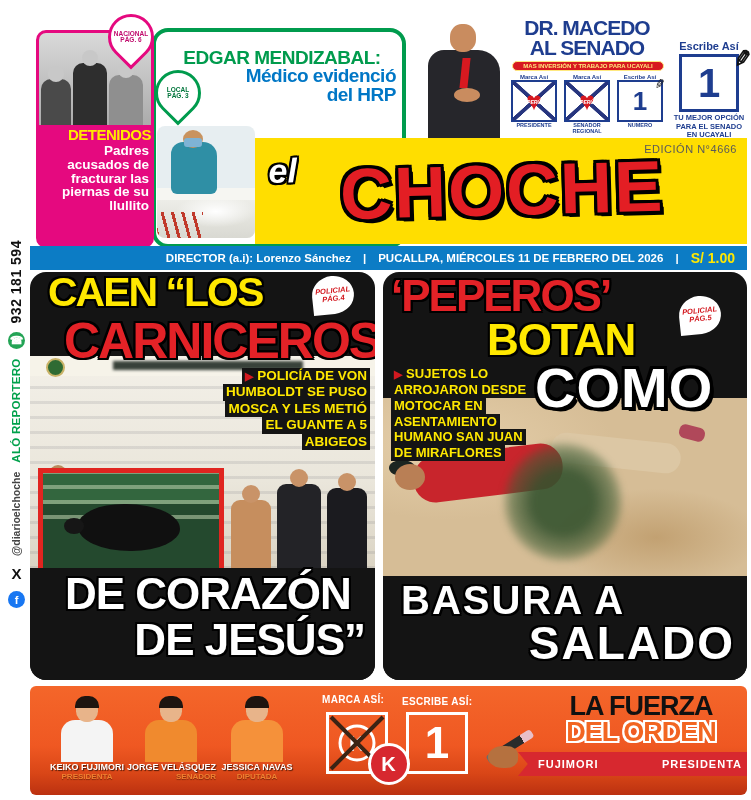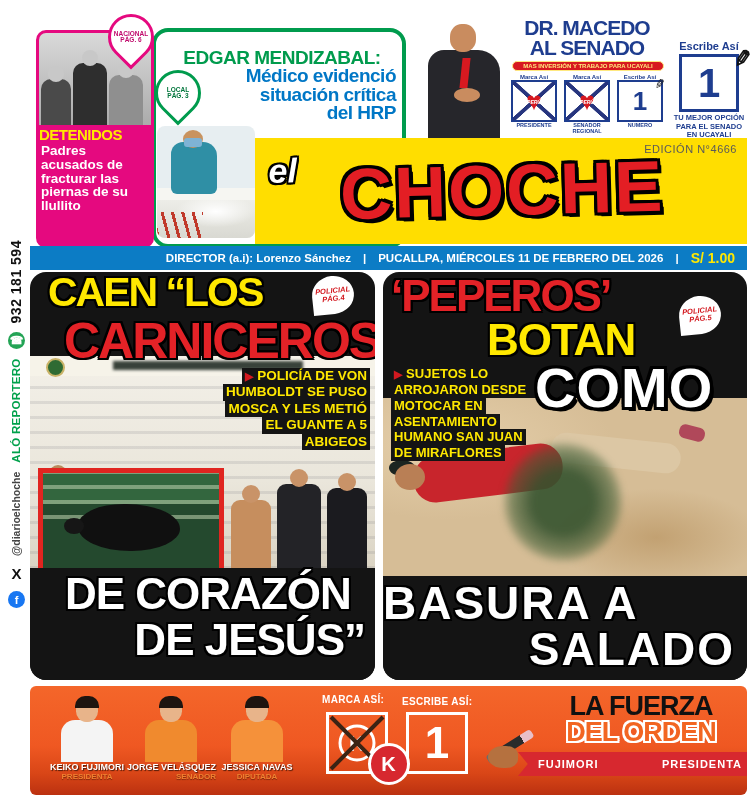--- a/index.html
+++ b/index.html
@@ -36,21 +36,21 @@
   
   .tl{left:36px;top:30px;width:112px;height:212px;border:3px solid #E5097F;border-radius:10px;
       background:#E5097F;overflow:hidden;z-index:2;}
   .tl-photo{position:relative;height:92px;background:linear-gradient(180deg,#D9D9D9,#ABABAB);overflow:hidden;}
   .sil{position:absolute;bottom:0;border-radius:10px 10px 0 0;}
   .sil::before{content:"";position:absolute;top:-13px;left:50%;transform:translateX(-50%);
                width:16px;height:16px;border-radius:50%;background:#C8C8C8;}
   .s1{left:2px;width:30px;height:46px;background:#4A4A4A;}
   .s2{left:34px;width:34px;height:62px;background:#2E2E2E;}
   .s3{left:70px;width:34px;height:50px;background:#8F8F8F;}
-  .tl-panel{text-align:left;padding-top:1px;}
+  .tl-panel{text-align:right;padding-top:1px;}
   .tl-kicker{color:#FFE800;font-size:15px;font-weight:bold;letter-spacing:-.5px;}
   .tl-head{color:#fff;font-size:13.5px;font-weight:bold;line-height:1.02;padding:1px 2px;}
   
   .gm{left:152px;top:28px;width:246px;height:212px;border:4px solid #009B4D;border-radius:16px;background:#fff;z-index:1;}
   .gm-title{position:absolute;right:6px;top:17px;width:228px;text-align:right;line-height:.97;letter-spacing:-.5px;}
   .gm-name{color:#009B4D;font-size:19px;font-weight:bold;text-align:center;}
   .gm-line{color:#0077C6;font-size:19px;font-weight:bold;}
   .gm-photo{left:157px;top:126px;width:98px;height:112px;border-radius:8px;overflow:hidden;z-index:4;
             background:linear-gradient(180deg,#E7EEF1 0 55%,#F6F6F2 55% 100%);}
   .doc-body{position:absolute;left:14px;top:16px;width:46px;height:52px;background:#2F8FA5;border-radius:12px 14px 6px 6px;}
@@ -215,21 +215,20 @@
     <div class="pin-in">
         <span>NACIONAL</span>
         <span>PÁG. 6</span>
       </div>
   </div>
 
   <div class="abs gm">
     <div class="gm-title">
       <div class="gm-name">EDGAR MENDIZABAL:</div>
       <div class="gm-line">Médico evidenció</div>
-      <div class="gm-line">situación crítica</div>
       <div class="gm-line">del HRP</div>
     </div>
   </div>
   <div class="abs pin pin-grn" style="left:155px;top:70px;">
     <div class="pin-in">
         <span>LOCAL</span>
         <span>PÁG. 3</span>
       </div>
   </div>
   <div class="abs gm-photo">
@@ -363,21 +362,21 @@
     </div>
     <div class="sub" style="left:8px;top:94px;width:152px;text-align:left;font-size:13px;">
       <span class="ln"><span class="arrow">▶</span> <span>SUJETOS LO</span></span><br>
       <span class="ln">ARROJARON DESDE</span><br>
       <span class="ln">MOTOCAR EN</span><br>
       <span class="ln">ASENTAMIENTO</span><br>
       <span class="ln">HUMANO SAN JUAN</span><br>
       <span class="ln">DE MIRAFLORES</span>
     </div>
     <div class="band band-r">
-      <div class="hl hl-wht olk2" style="position:static;font-size:46px;letter-spacing:2px;margin-left:0;">BASURA A</div>
+      <div class="hl hl-wht olk2" style="position:static;font-size:40px;letter-spacing:2px;margin-left:18px;">BASURA A</div>
       <div class="hl hl-wht olk2" style="position:static;font-size:46px;letter-spacing:2px;text-align:right;margin-right:12px;margin-top:0px;">SALADO</div>
     </div>
   </div>
 
   <div class="abs adbot">
     <div class="cand c1" style="left:12px;">
       <div class="cand-fig">
           <div class="cand-torso"></div>
           <div class="cand-head"></div>
           <div class="cand-hair"></div>

